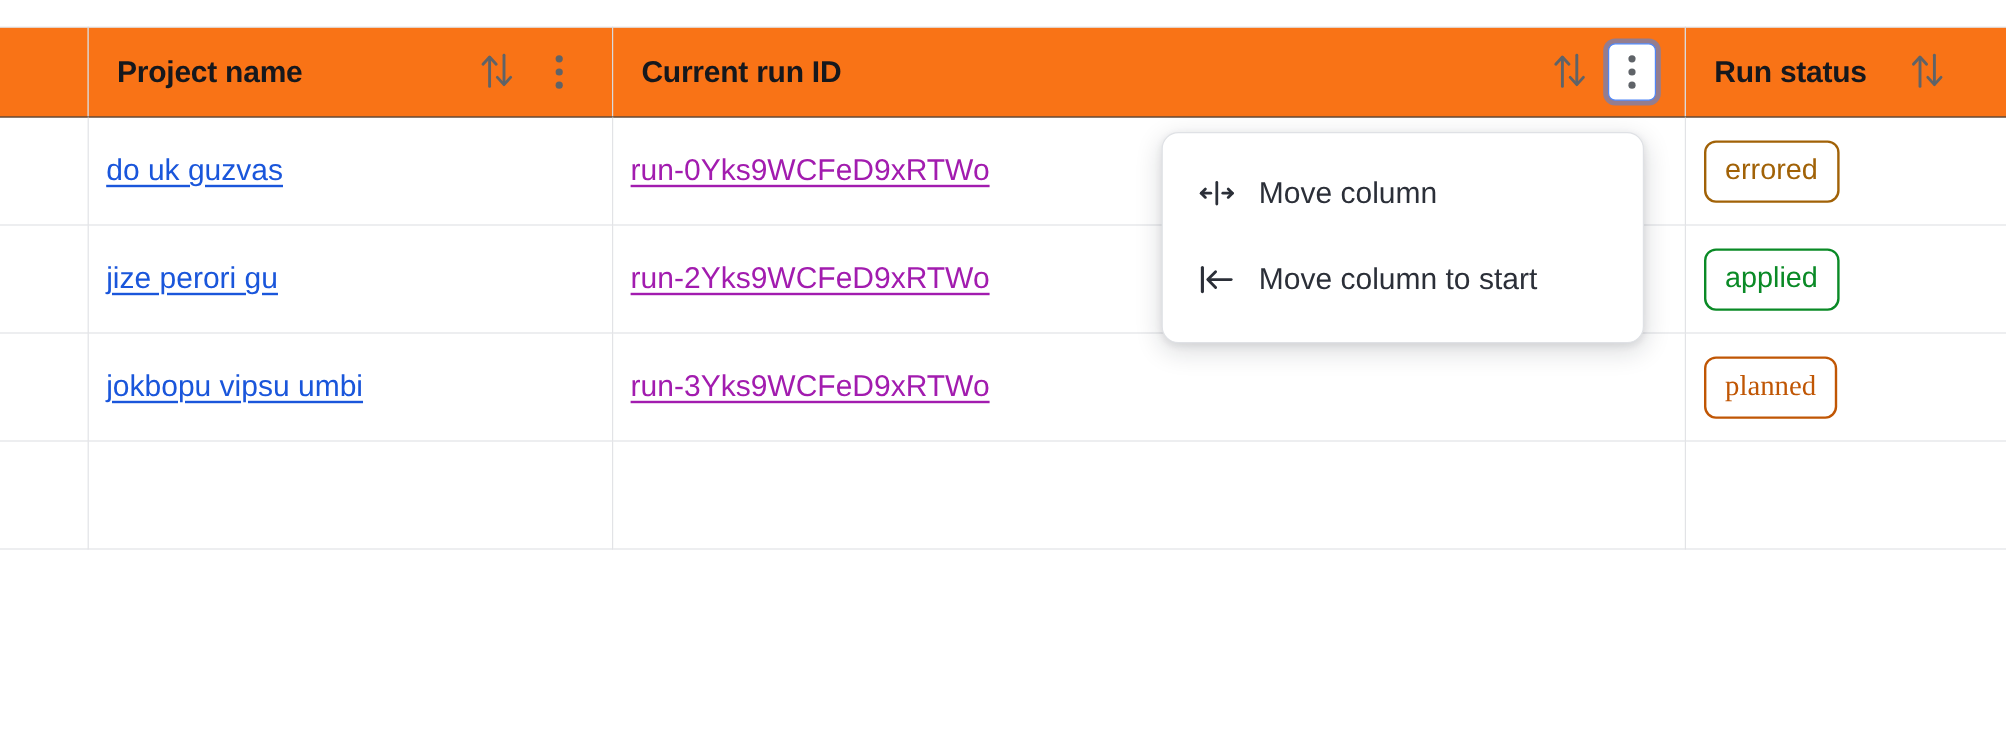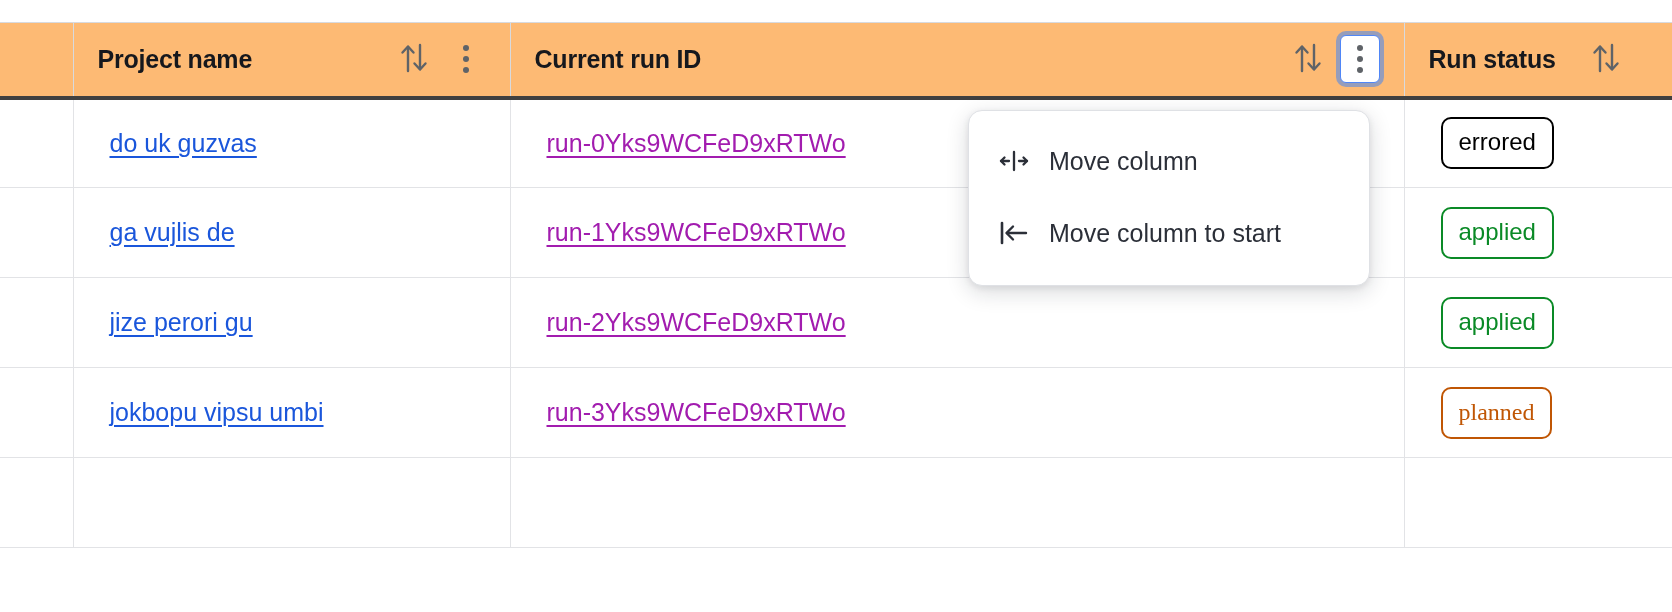--- a/index.html
+++ b/index.html
@@ -31,23 +31,23 @@
   }
 
   
   col.col-select   { width: 73px;  }
   col.col-project  { width: 437px; }
   col.col-runid    { width: 894px; }
   col.col-status   { width: 268px; }
 
   
   thead th {
-    background: #fdba74;
+    background: #f97316;
     border-top: 1px solid #d8dade;
-    border-bottom: 4px solid #404040;
+    border-bottom: 1px solid #404040;
     border-right: 1px solid #d8dade;
     height: 75px;
     padding: 0 24px;
     box-sizing: border-box;
     vertical-align: middle;
   }
   thead th.th-select {
     padding: 0;
     border-right: 1px solid #d8dade;
   }
@@ -120,21 +120,21 @@
     height: 6px;
     border-radius: 50%;
     background: #5f6368;
   }
 
   
   tbody td {
     height: 90px;
     border-bottom: 1px solid #e2e3e6;
     border-right: 1px solid #e2e3e6;
-    padding: 0 36px;
+    padding: 0 15px;
     box-sizing: border-box;
     vertical-align: middle;
     background: #ffffff;
   }
   tbody td.td-select { padding: 0; }
   tbody td.td-status { border-right: none; }
 
   .cell-link {
     font-size: 25px;
     color: #1a56db;
@@ -149,21 +149,21 @@
   
   .pill {
     display: inline-block;
     font-size: 24px;
     line-height: 1;
     padding: 11px 16px 13px;
     border-radius: 10px;
     border: 2px solid currentColor;
     white-space: nowrap;
   }
-  .pill-errored { color: #000000; }
+  .pill-errored { color: #a16207; }
   .pill-applied { color: #0a8a26; }
   .pill-planned { color: #c05604; font-family: Liberation Serif, serif; }
 
   
   .menu {
     position: absolute;
     left: 968px;
     top: 110px;
     width: 402px;
     background: #ffffff;
@@ -293,32 +293,20 @@
         <td>
           <span class="cell-link runid-link">run-0Yks9WCFeD9xRTWo</span>
         </td>
         <td class="td-status">
           <span class="pill pill-errored">errored</span>
         </td>
       </tr>
       <tr>
         <td class="td-select"></td>
         <td>
-          <span class="cell-link">ga vujlis de</span>
-        </td>
-        <td>
-          <span class="cell-link runid-link">run-1Yks9WCFeD9xRTWo</span>
-        </td>
-        <td class="td-status">
-          <span class="pill pill-applied">applied</span>
-        </td>
-      </tr>
-      <tr>
-        <td class="td-select"></td>
-        <td>
           <span class="cell-link">jize perori gu</span>
         </td>
         <td>
           <span class="cell-link runid-link">run-2Yks9WCFeD9xRTWo</span>
         </td>
         <td class="td-status">
           <span class="pill pill-applied">applied</span>
         </td>
       </tr>
       <tr>

